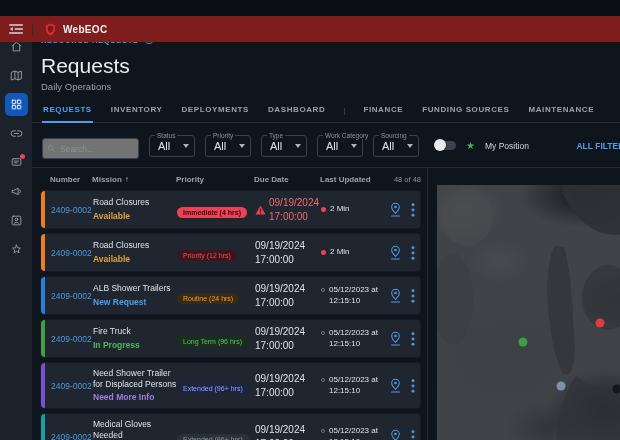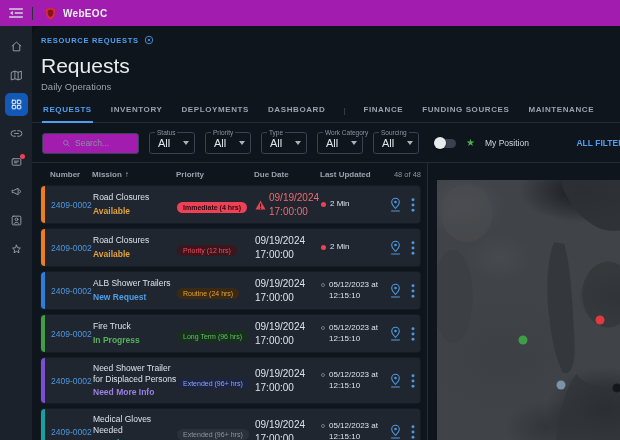--- a/index.html
+++ b/index.html
@@ -1,20 +1,20 @@
 <!DOCTYPE html>
 <html><head>
 <meta charset="utf-8">
 <style>
   * { box-sizing: border-box; margin: 0; padding: 0; }
   html,body { width:620px; height:440px; overflow:hidden; }
   body { background:#0c1016; font-family:"Liberation Sans",sans-serif; color:#dde2e8; }
 
   
-  .topbar { position:fixed; top:0; left:0; width:620px; height:26px; background:#a21caf; display:flex; align-items:center; z-index:5; }
+  .topbar { position:fixed; top:16px; left:0; width:620px; height:26px; background:#7f1d1d; display:flex; align-items:center; z-index:5; }
   .burger { width:32px; display:flex; justify-content:center; cursor:pointer; background:none; border:none; }
   .topbar .vdiv { width:1px; height:13px; background:#2a313a; }
   .logo { margin-left:12px; display:flex; align-items:center; }
   .app-name { margin-left:7px; font-size:10px; font-weight:bold; color:#eef1f4; letter-spacing:.3px; }
 
   
   .shell { position:fixed; top:26px; left:0; right:0; bottom:0; display:flex; }
   .sidebar { width:32px; background:#1c222b; display:flex; flex-direction:column; align-items:center; padding-top:9px; gap:6px; flex:none; }
   .nav-item { width:23px; height:23px; display:flex; align-items:center; justify-content:center; border-radius:5px; position:relative; background:none; border:none; cursor:pointer; }
   .nav-item.active { background:#1258b8; }
@@ -32,21 +32,21 @@
   .page-sub { font-size:9.5px; color:#98a2ac; margin:3px 0 0 9px; }
 
   
   .tab-bar { display:flex; gap:17px; padding:13px 8px 0 10px; border-bottom:1px solid #242c36; align-items:flex-end; }
   .tab { background:none; border:none; font-family:"Liberation Sans",sans-serif; font-size:8px; font-weight:bold; letter-spacing:.6px; color:#98a2ac; padding:0 1px 7px; cursor:pointer; border-bottom:2px solid transparent; margin-bottom:-1px; }
   .tab.active { color:#4f9ef0; border-bottom-color:#4f9ef0; }
   .tab-sep { color:#4a545f; font-size:8px; padding-bottom:7px; }
 
   
   .filterbar { display:flex; align-items:center; gap:10px; padding:9px 0 8px 10px; border-bottom:1px solid #242c36; overflow:hidden; }
-  .search { width:97px; height:21px; border:1px solid #39424e; border-radius:3px; background:#a21caf; display:flex; align-items:center; gap:4px; padding:0 19px; flex:none; }
+  .search { width:97px; height:21px; border:1px solid #39424e; border-radius:3px; background:#737373; display:flex; align-items:center; gap:4px; padding:0 4px; flex:none;margin-top:6px; }
   .search svg { width:9px; height:9px; flex:none; }
   .search input { background:none; border:none; outline:none; color:#cfd6dd; font-size:8.5px; width:100%; font-family:"Liberation Sans",sans-serif; }
   .search input::placeholder { color:#8b949e; }
   .dd { position:relative; height:22px; border:1px solid #39424e; border-radius:3px; display:flex; align-items:center; padding:0 16px 0 8px; min-width:46px; cursor:pointer; flex:none; }
   .dd .lbl { position:absolute; top:-4px; left:5px; font-size:6.5px; color:#8b949e; background:#0f151d; padding:0 2px; white-space:nowrap; }
   .dd .val { font-size:11px; color:#e2e6ea; }
   .dd .caret { position:absolute; right:5px; top:8px; width:0; height:0; border-left:3px solid transparent; border-right:3px solid transparent; border-top:4px solid #aab3bc; }
   .toggle { width:21px; height:9px; background:#39424e; border-radius:5px; position:relative; margin-left:6px; cursor:pointer; flex:none; }
   .toggle .knob { position:absolute; left:-1px; top:-2px; width:12px; height:12px; border-radius:50%; background:#e8ebee; box-shadow:0 1px 2px rgba(0,0,0,.6); }
   .star { color:#4caf50; font-size:10px; line-height:1; }

